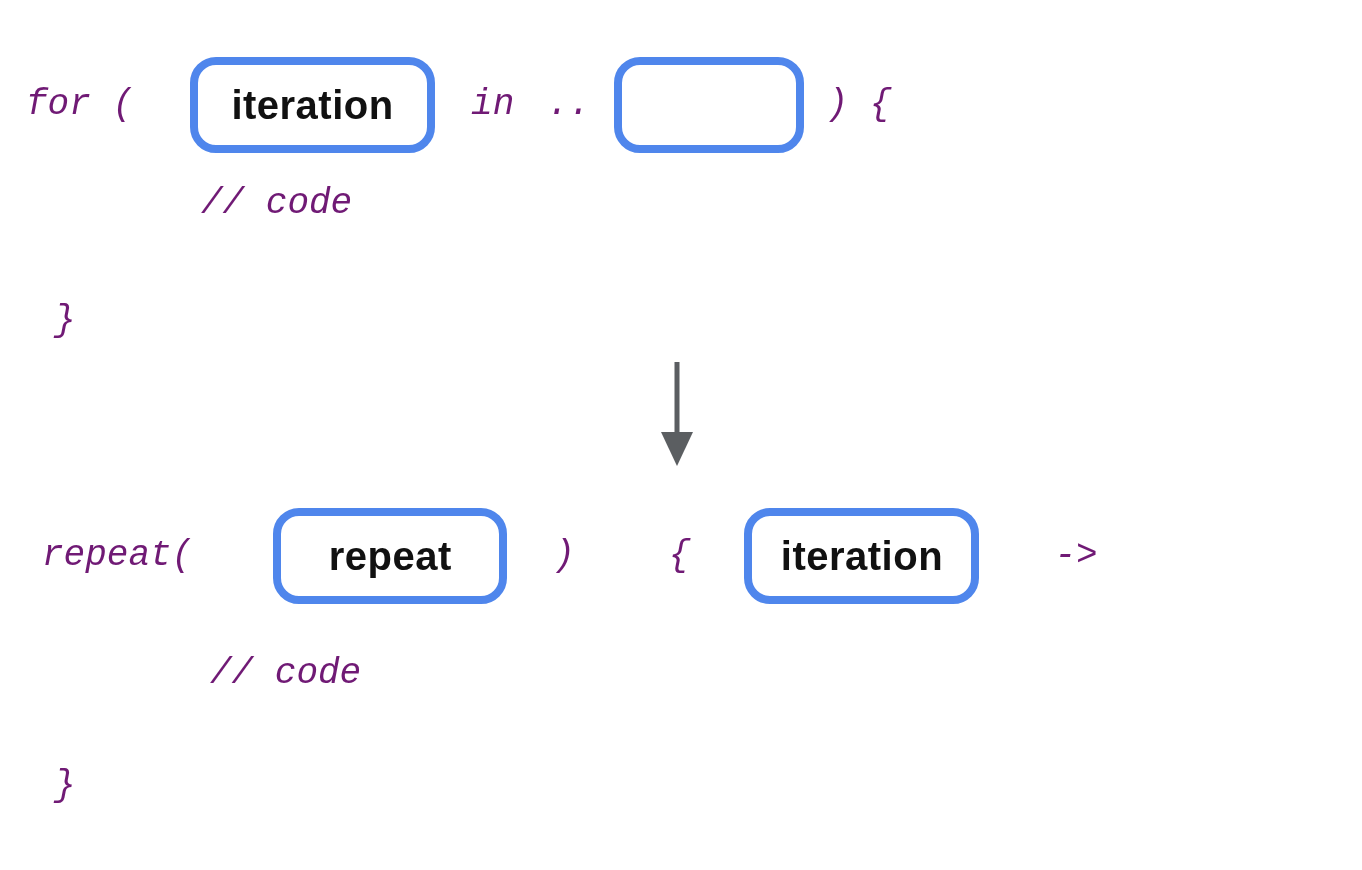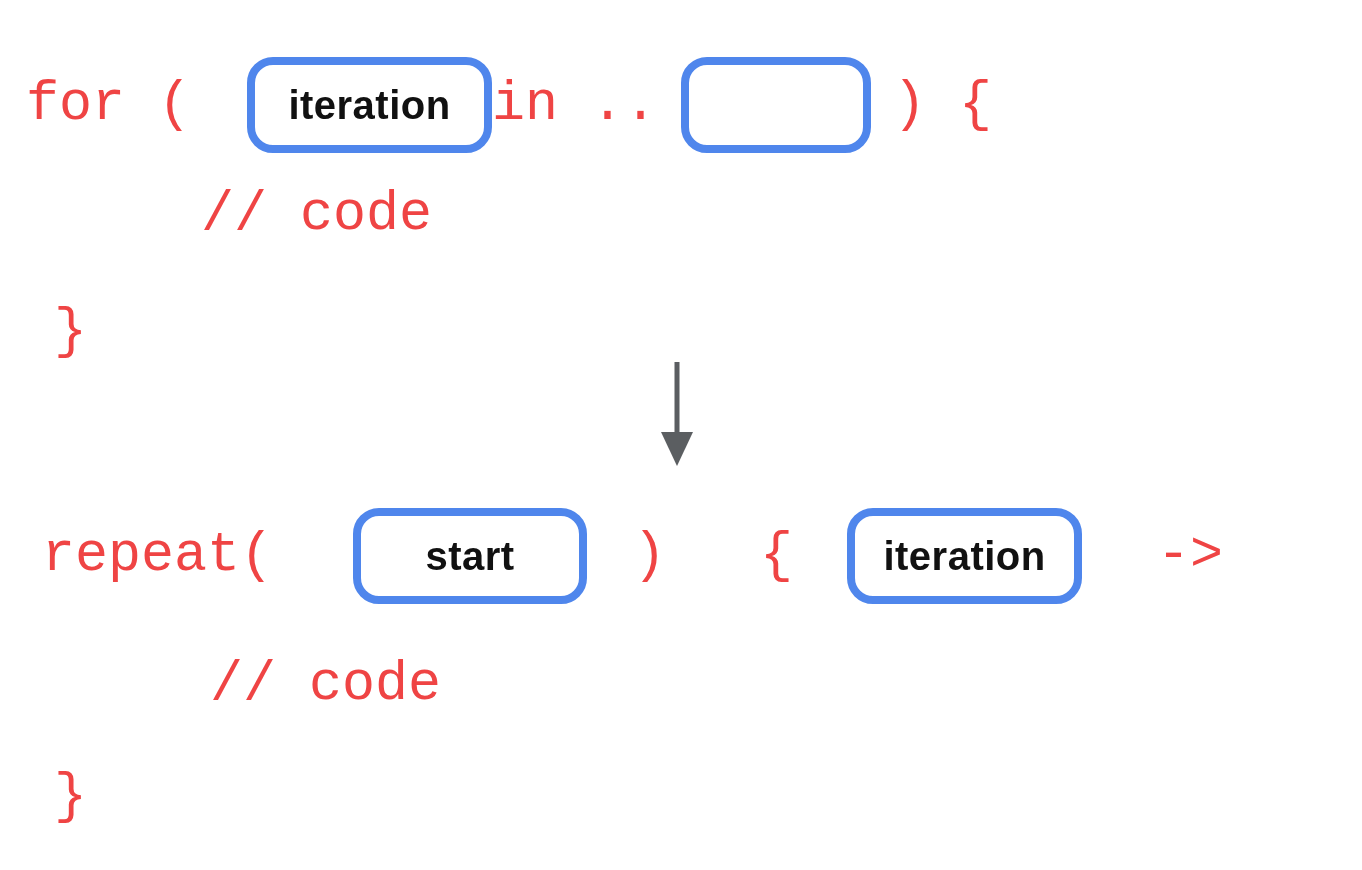--- a/index.html
+++ b/index.html
@@ -16,24 +16,25 @@
     font-family: "Liberation Mono", monospace;
   }
   .row {
     position: absolute;
     display: flex;
     align-items: center;
     white-space: pre;
   }
   .code {
     font-family: "Liberation Mono", monospace;
-    font-size: 55px;
+    font-size: 36px;
     line-height: 1.15;
-    color: #ef4444;
+    color: #701a75;
     font-weight: 400;
+    font-style: italic;
   }
   .pill {
     box-sizing: border-box;
     height: 96px;
     border: 8px solid #4f86ec;
     border-radius: 26px;
     background: #ffffff;
     display: flex;
     align-items: center;
     justify-content: center;
@@ -47,21 +48,21 @@
     letter-spacing: 0.5px;
   }
   
   .pill-iteration-1 { width: 245px; margin-left: 56px; }
   .pill-start       { width: 210px; margin-left: 35px; }
   .pill-end         { width: 190px; margin-left: 24px; }
   
   .pill-times       { width: 234px; margin-left: 52px; }
   .pill-iteration-2 { width: 235px; margin-left: 26px; }
 
-  .m-in    { }
+  .m-in    { margin-left: 36px; }
   .m-dots  { margin-left: 33px; }
   .m-close { margin-left: 22px; }
   .m-cp    { margin-left: 18px; }
   .m-ob    { margin-left: 66px; }
   .m-arrow { margin-left: 47px; }
 
   .arrow-wrap {
     position: absolute;
     left: 655px;
     top: 360px;
@@ -98,21 +99,21 @@
   <div class="arrow-wrap">
     <svg width="44" height="108" viewBox="0 0 44 108" xmlns="http://www.w3.org/2000/svg" aria-hidden="true">
       <rect x="19.5" y="2" width="5" height="72" fill="#5b5e61"></rect>
       <polygon points="6,72 38,72 22,106" fill="#5b5e61"></polygon>
     </svg>
   </div>
 
   <div class="row" style="left:42px; top:508px; height:96px;gap:28px;">
     <span class="code">repeat(</span>
     <span class="pill pill-times">
-      <span class="pill-label">start</span>
+      <span class="pill-label">repeat</span>
     </span>
     <span class="code m-cp">)</span>
     <span class="code m-ob">{</span>
     <span class="pill pill-iteration-2">
       <span class="pill-label">iteration</span>
     </span>
     <span class="code m-arrow">-&gt;</span>
   </div>
 
   <div class="row" style="left:210px; top:653px;">

